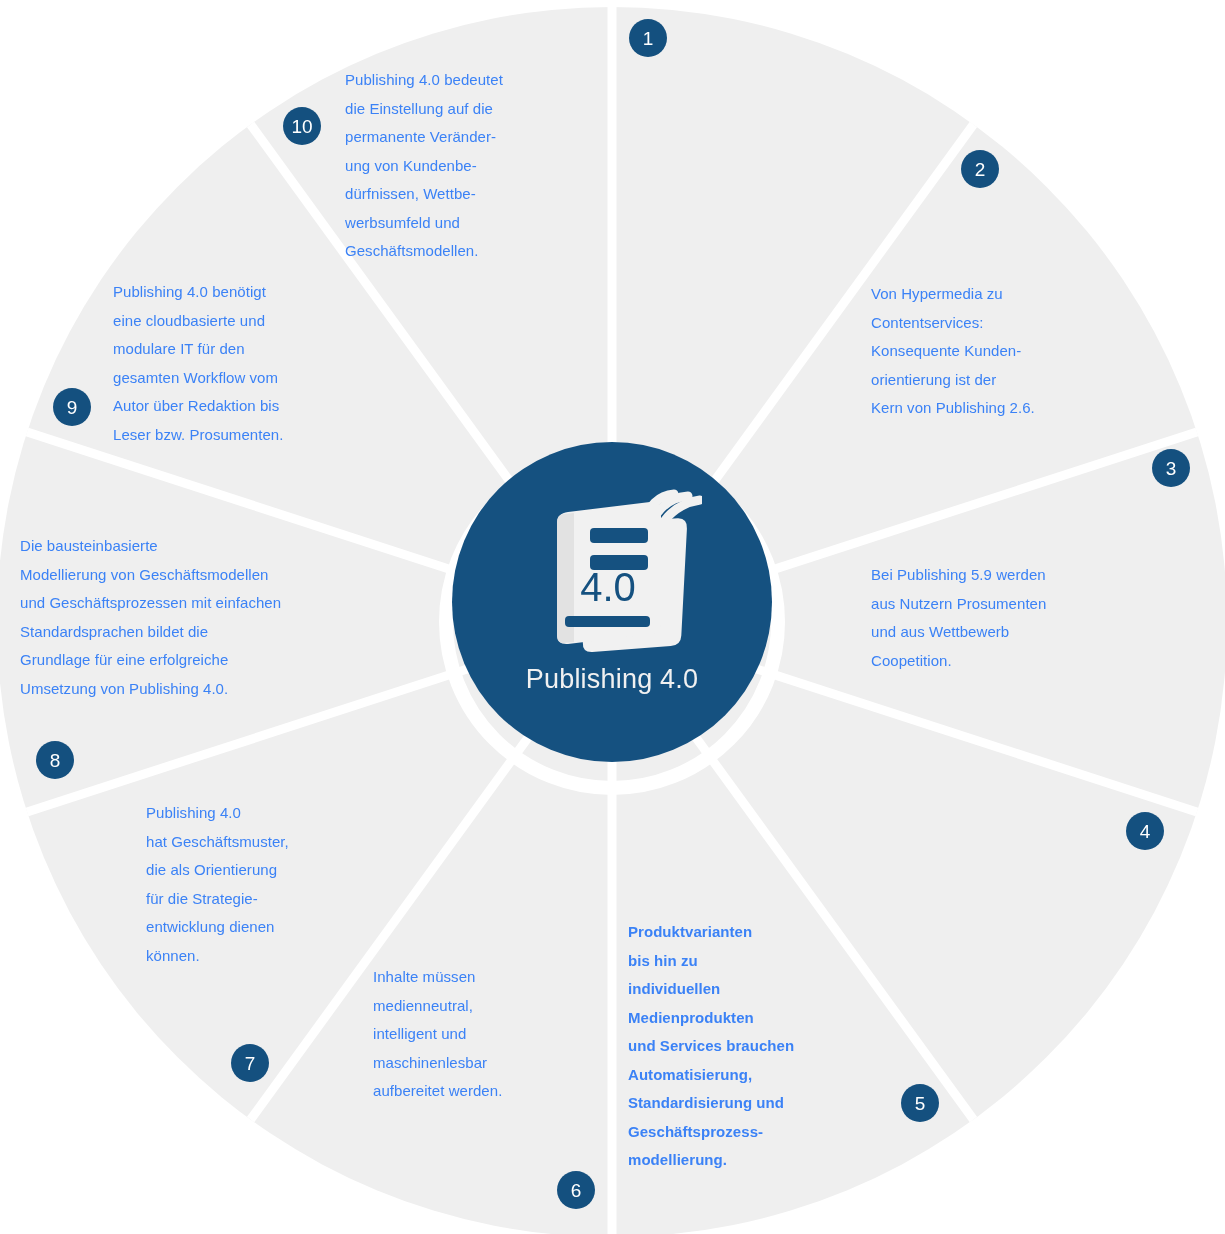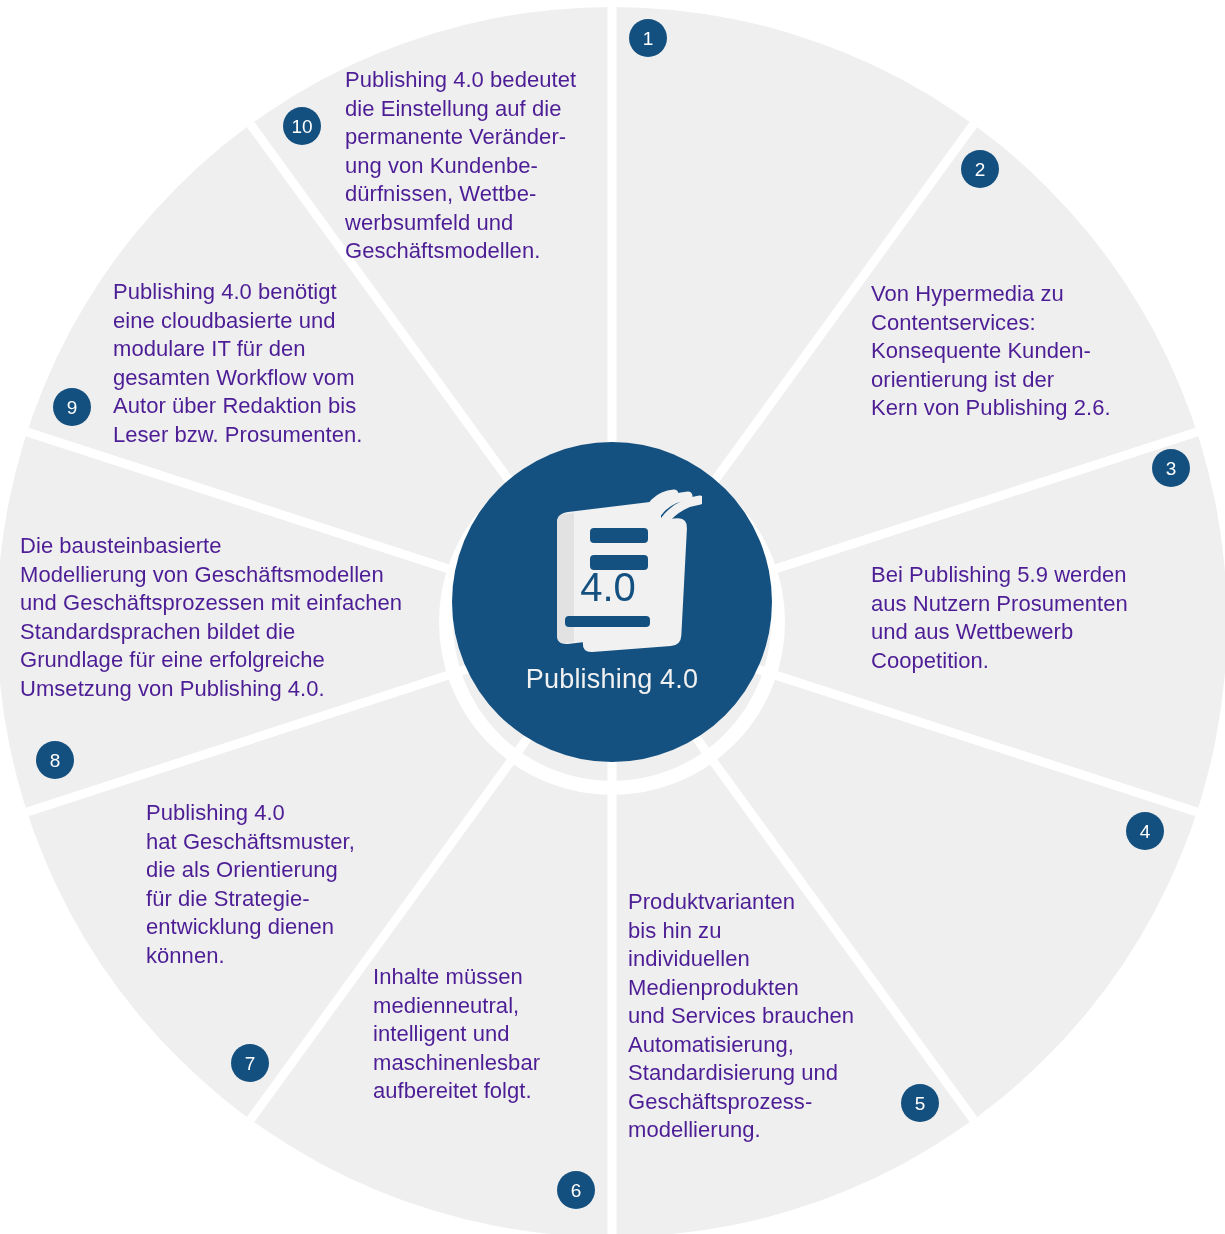--- a/index.html
+++ b/index.html
@@ -29,31 +29,31 @@
   .hub-label{
     color:#f1f1f1;
     font-size:27px;
     letter-spacing:.2px;
     margin-top:-6px;
   }
 
   
   .seg-text{
     position:absolute;
-    color:#4c1d95;
-    font-size:22px;
+    color:#3b82f6;
+    font-size:15px;
     line-height:28.5px;
     white-space:pre-line;
     letter-spacing:.05px;
   }
   .t1{left:637px;top:135px;}
   .t2{left:871px;top:280px;}
   .t3{left:871px;top:561px;}
   .t4{left:801px;top:790px;}
-  .t5{left:628px;top:888px;}
+  .t5{left:628px;top:918px;font-weight:bold;}
   .t6{left:373px;top:963px;text-align:left;}
   .t7{left:146px;top:799px;}
   .t8{left:20px;top:532px;}
   .t9{left:113px;top:278px;}
   .t10{left:345px;top:66px;}
 
   
   .badge{
     position:absolute;
     width:38px;height:38px;
@@ -149,21 +149,21 @@
 Medienprodukten
 und Services brauchen
 Automatisierung,
 Standardisierung und
 Geschäftsprozess-
 modellierung.</div>
   <div class="seg-text t6">Inhalte müssen
 medienneutral,
 intelligent und
 maschinenlesbar
-aufbereitet folgt.</div>
+aufbereitet werden.</div>
   <div class="seg-text t7">Publishing 4.0
 hat Geschäftsmuster,
 die als Orientierung
 für die Strategie-
 entwicklung dienen
 können.</div>
   <div class="seg-text t8">Die bausteinbasierte
 Modellierung von Geschäftsmodellen
 und Geschäftsprozessen mit einfachen
 Standardsprachen bildet die

